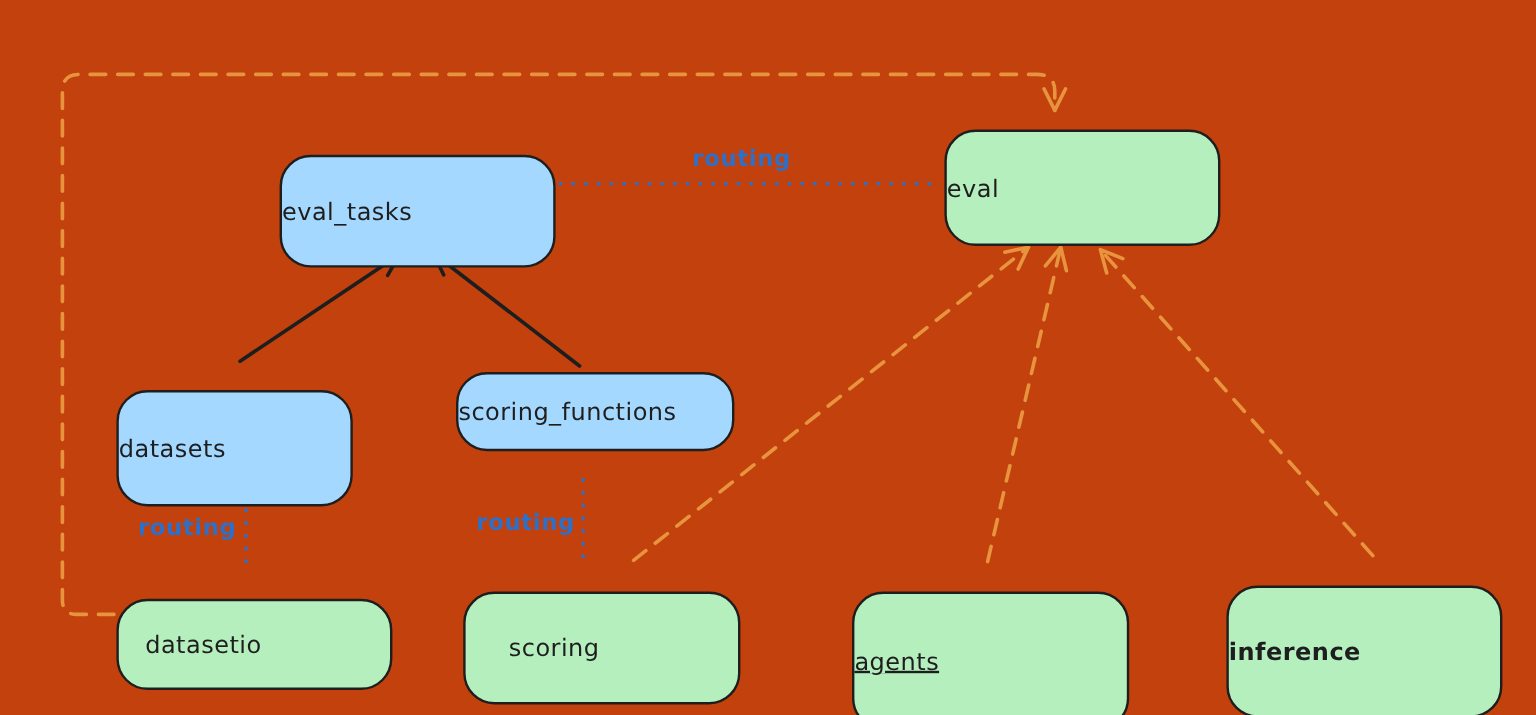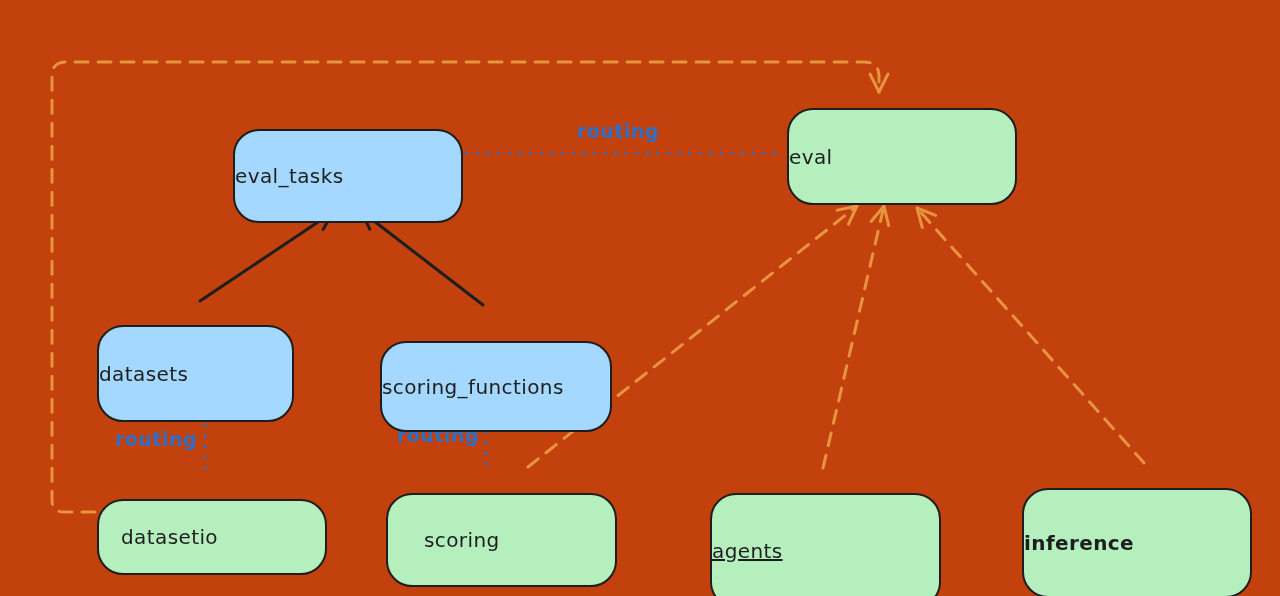--- a/index.html
+++ b/index.html
@@ -104,21 +104,21 @@
   </div>
 
   <div class="node green" style="left:787px; top:86px; width:230px; height:97px;">
     <span>eval</span>
   </div>
 
   <div class="node blue" style="left:97px; top:303px; width:197px; height:97px;">
     <span>datasets</span>
   </div>
 
-  <div class="node blue" style="left:380px; top:319px; width:232px; height:91px;">
+  <div class="node blue" style="left:380px; top:288px; width:232px; height:66px;">
     <span>scoring_functions</span>
   </div>
 
   <div class="node green" style="left:97px; top:477px; width:230px; height:76px;padding-left:22px;">
     <span>datasetio</span>
   </div>
 
   <div class="node green" style="left:386px; top:471px; width:231px; height:94px;padding-left:36px;">
     <span>scoring</span>
   </div>

